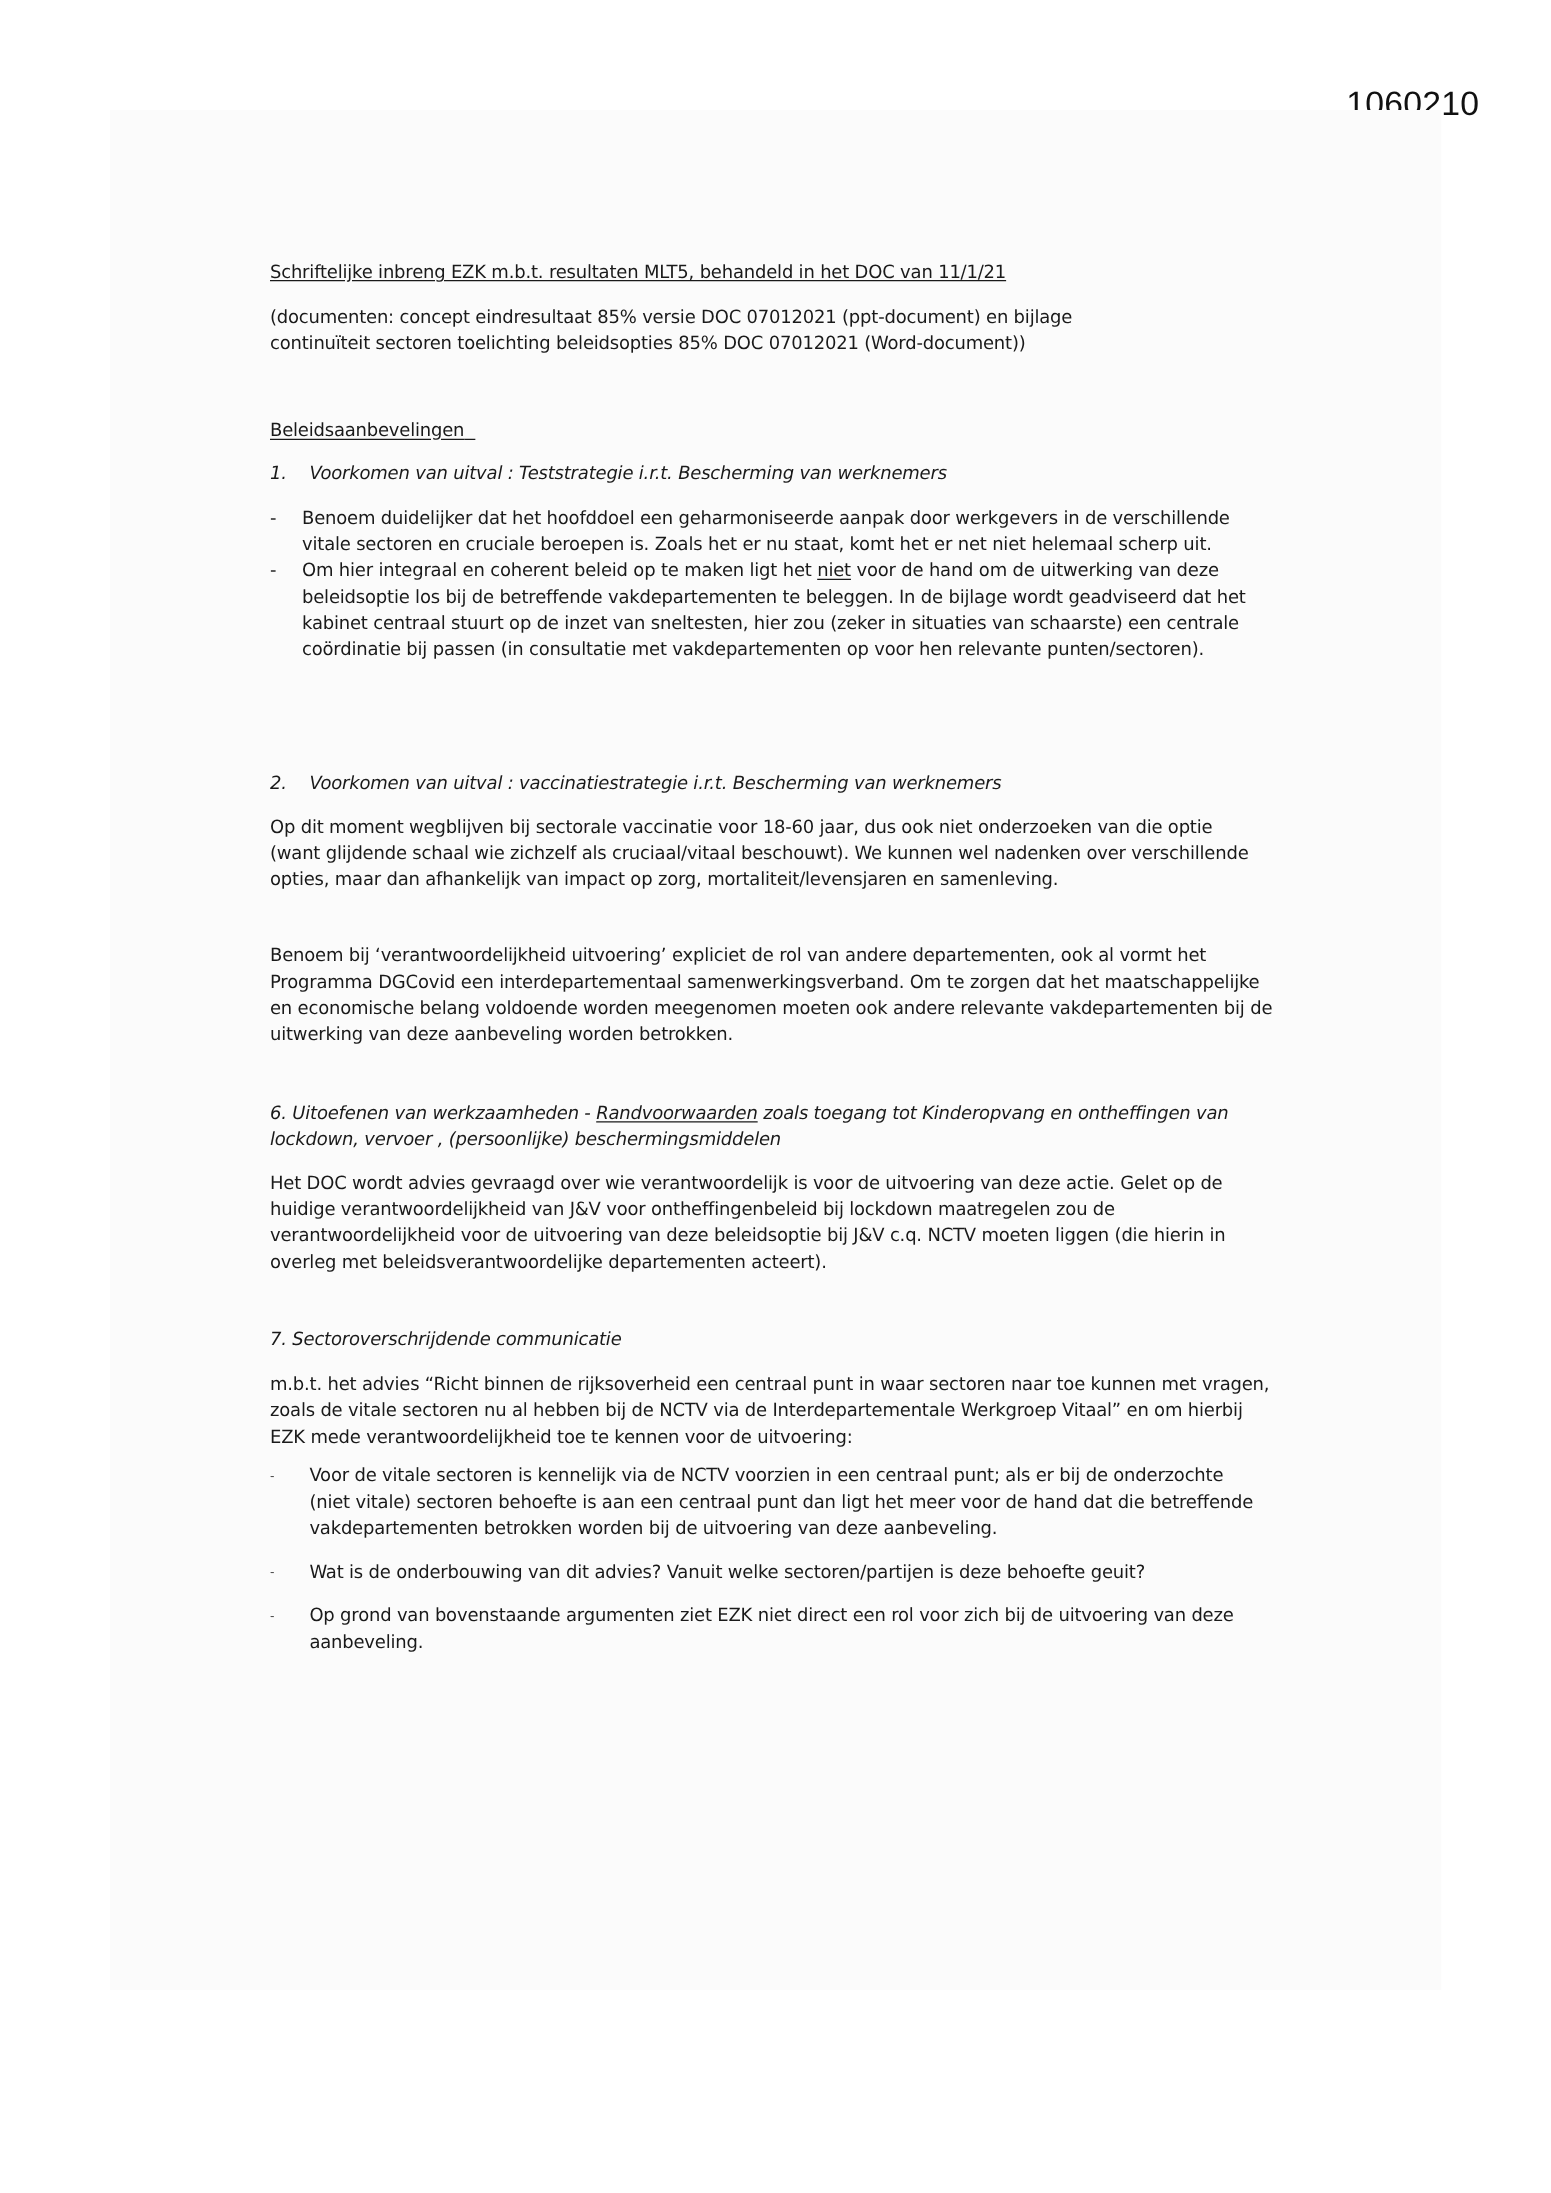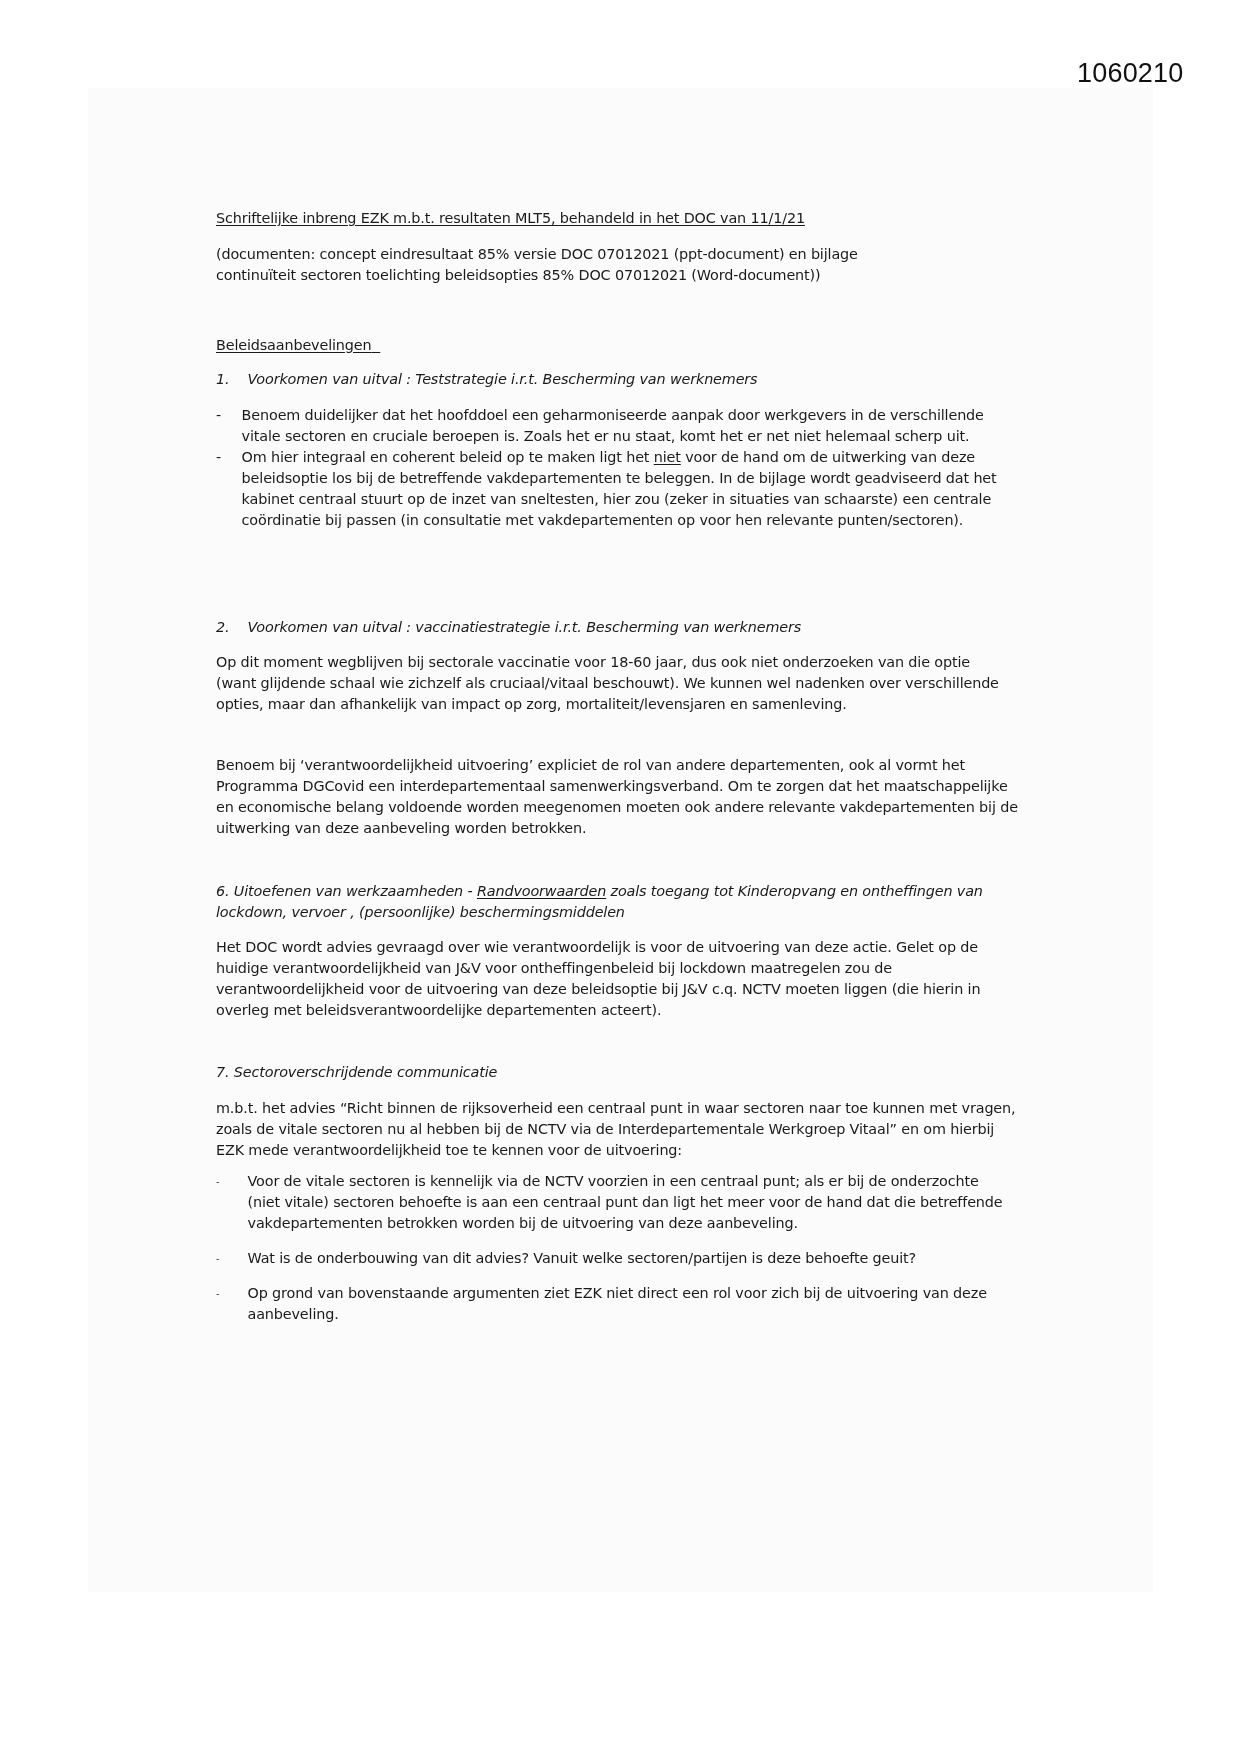--- a/index.html
+++ b/index.html
@@ -10,21 +10,21 @@
     body {
       width: 1241px;
       height: 1754px;
       position: relative;
       overflow: hidden;
       font-family: "DejaVu Sans", sans-serif;
       color: #1a1a1a;
     }
     .doc-id {
       position: absolute;
-      top: 58px;
+      top: 68px;
       left: 1077px;
       font-family: "Liberation Sans", sans-serif;
       font-size: 27px;
       color: #111111;
       letter-spacing: 0.2px;
     }
     .scan-page {
       position: absolute;
       left: 88px;
       top: 88px;

